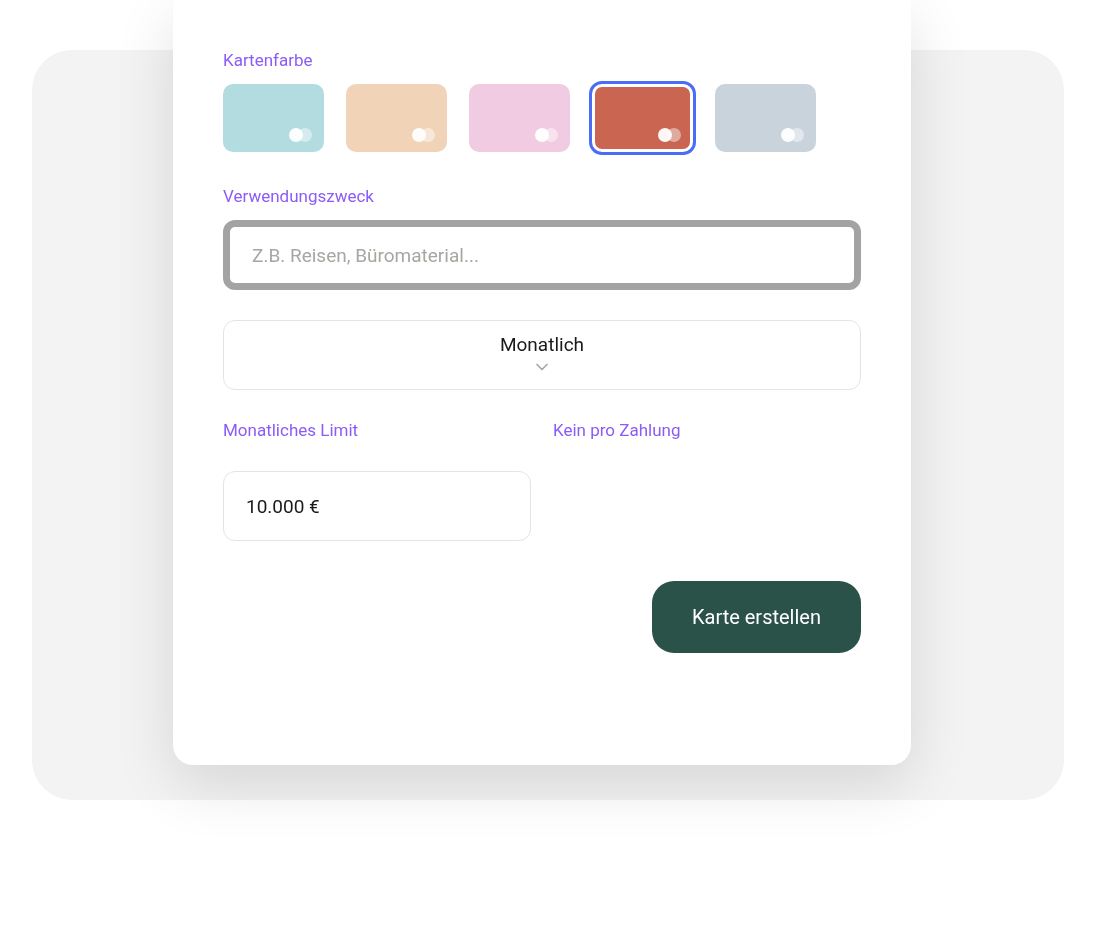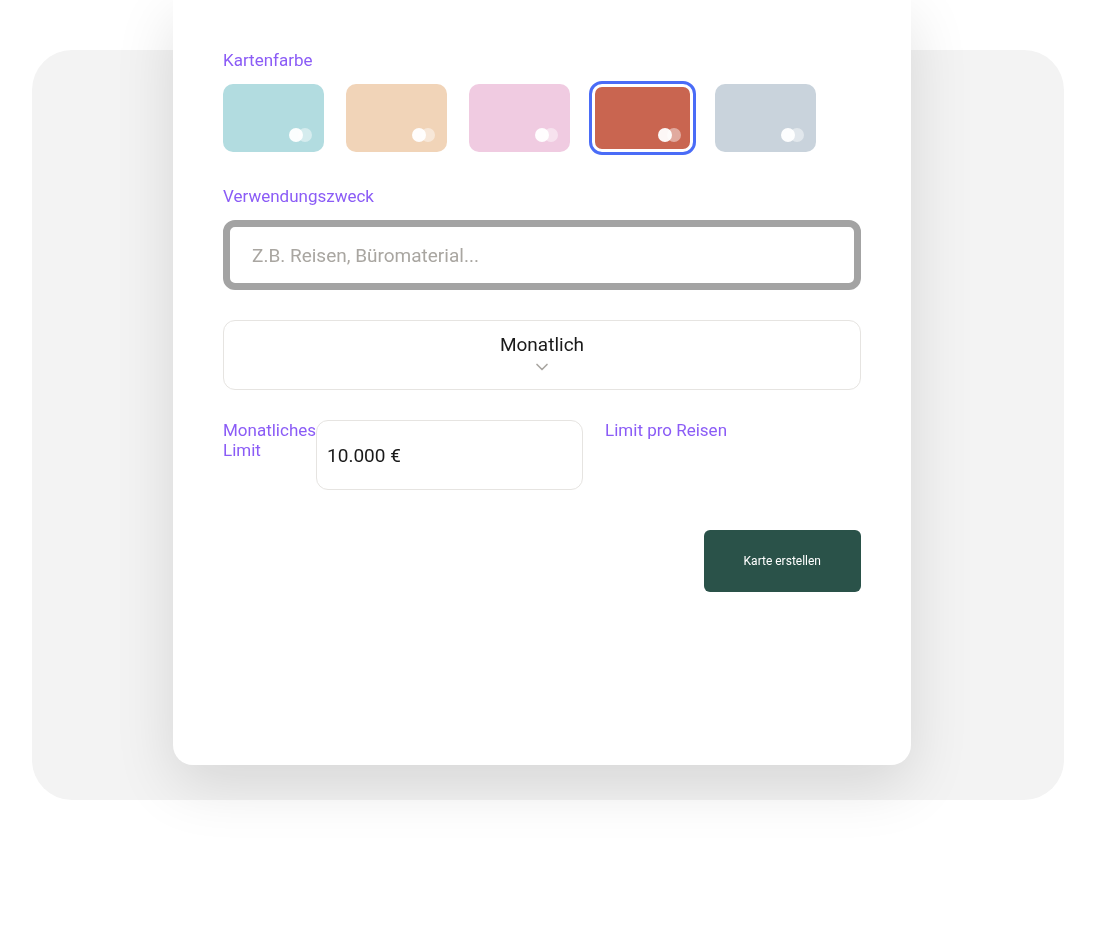--- a/index.html
+++ b/index.html
@@ -123,46 +123,47 @@
       height: 20px;
     }
     .row {
       display: flex;
       gap: 22px;
       margin-bottom: 40px;
     }
     .col {
       flex: 1;
       display: flex;
-      flex-direction: row;
+      flex-direction: column;
+      gap: 17px;
     }
     .small-input {
       height: 70px;
       border: 1px solid #e6e4e1;
       border-radius: 12px;
-      padding: 0 10px;
+      padding: 0 22px;
       font-size: 19px;
       color: #1a1a1a;
       background: #fff;
       outline: none;
     }
     .small-input::placeholder {
       color: #a9a6a1;
     }
     .actions {
       display: flex;
       justify-content: flex-end;
     }
     .btn-primary {
       background: #2a5249;
       color: #fff;
       border: none;
-      border-radius: 6px;
+      border-radius: 22px;
       padding: 24px 40px;
-      font-size: 12px;
+      font-size: 20px;
       cursor: pointer;
     }
   </style>
 </head>
 <body>
 
 <div class="outer"></div>
 
 <div class="card-panel">
 
@@ -197,21 +198,21 @@
       </svg>
     </div>
   </div>
 
   <div class="row">
     <div class="col">
       <span class="label">Monatliches Limit</span>
       <input type="text" class="small-input" value="10.000 €" style="">
     </div>
     <div class="col">
-      <span class="label">Limit pro Reisen</span>
+      <span class="label">Kein pro Zahlung</span>
     </div>
   </div>
 
   <div class="actions">
     <button class="btn-primary">Karte erstellen</button>
   </div>
 
 </div>
 
 </body></html>

